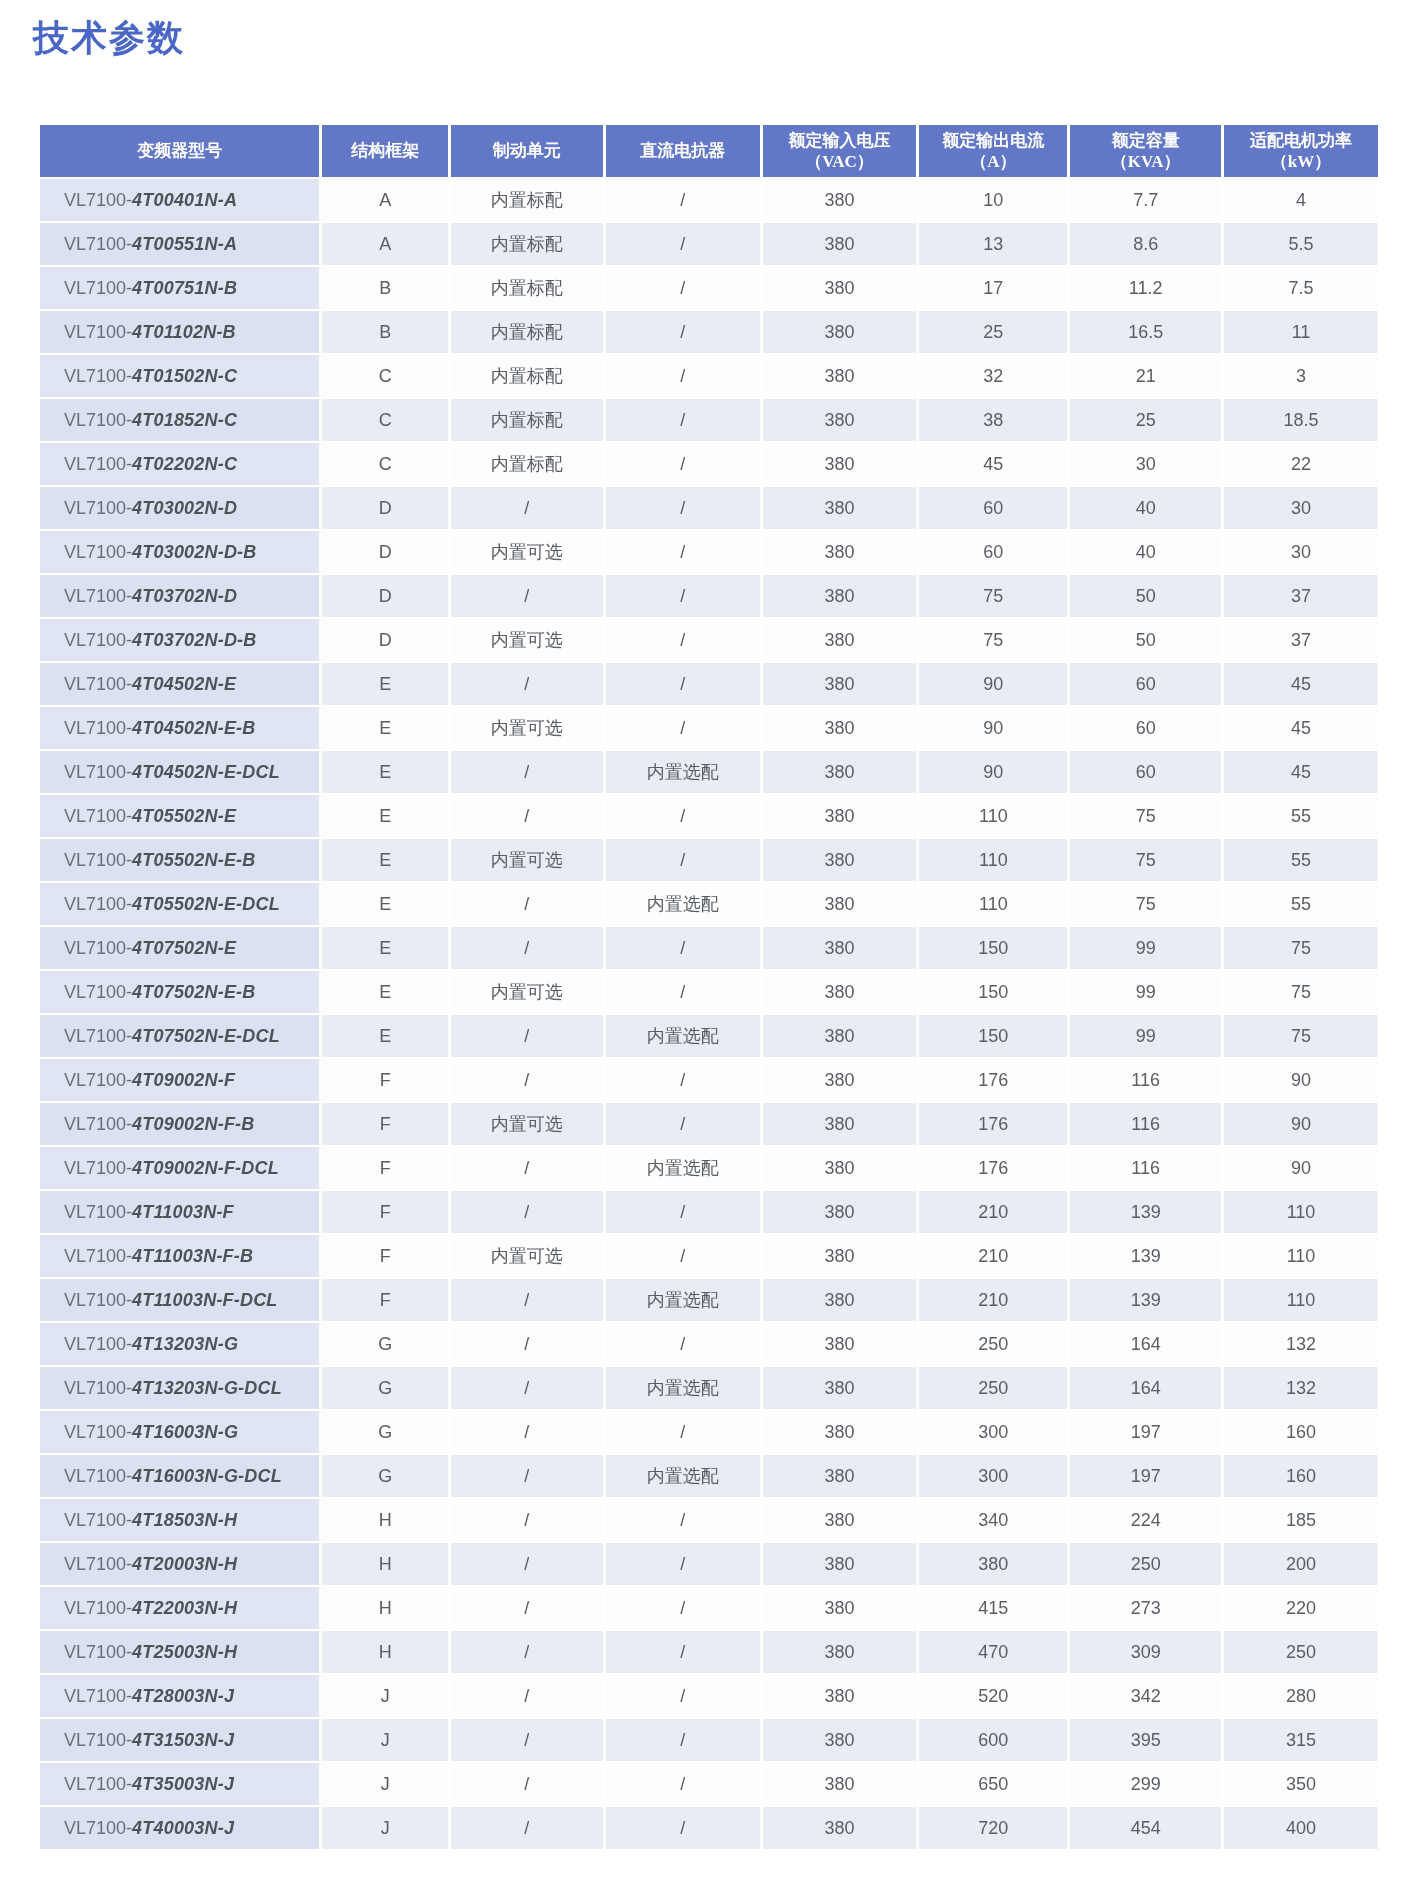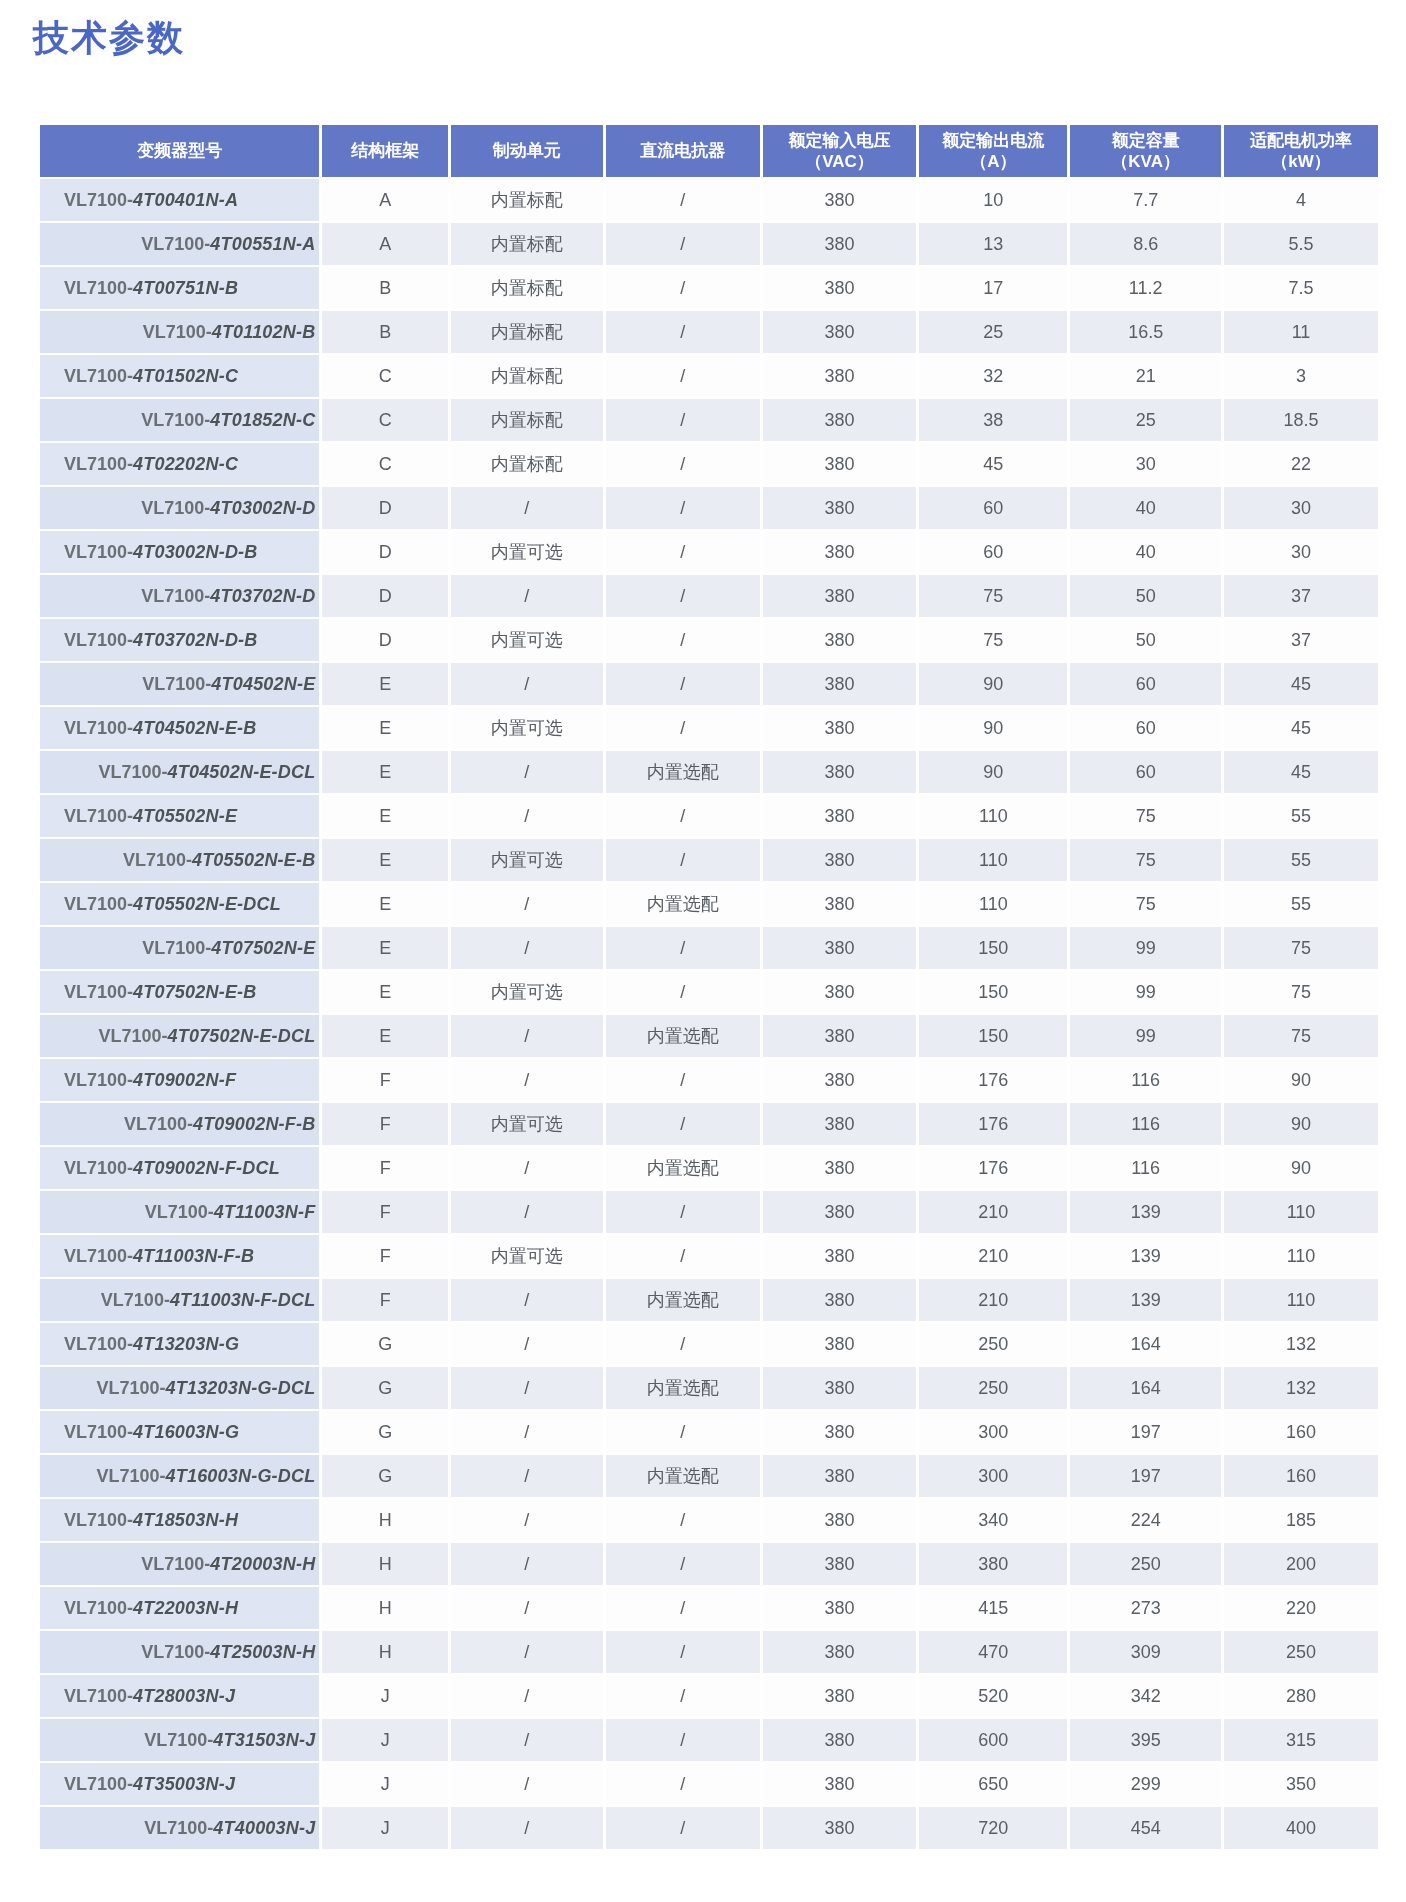--- a/index.html
+++ b/index.html
@@ -43,39 +43,39 @@
     color: var(--header-text, #ffffff);
     font-size: 17px;
     font-weight: 700;
     height: 48px;
     padding: 2px 4px;
     text-align: center;
     vertical-align: middle;
     line-height: 1.25;
   }
   th.hcell .sub-line:empty { display: none; }
-  th.hcell .sub-line { display: block; font-weight: 700; }
+  th.hcell .sub-line { display: block; font-weight: 700; font-family: Liberation Serif, serif; }
   td.cell {
     height: 42px;
     font-size: 18px;
     color: var(--body-text, #595e63);
     text-align: center;
     vertical-align: middle;
     padding: 0 4px;
     background: var(--row-bg, #fdfdfe);
   }
   tr.alt td.cell { background: var(--row-alt-bg, #e9edf3); }
   td.cell.model-cell {
     text-align: left;
     padding-left: 24px;
     background: var(--col1-bg, #dfe5f2);
     font-size: 18px;
   }
-  tr.alt td.cell.model-cell { background: var(--col1-alt-bg, #dae1f0); text-align: right; }
-  .model-prefix { font-weight: 700; color: #6b7076; }
+  tr.alt td.cell.model-cell { background: var(--col1-alt-bg, #dae1f0); }
+  .model-prefix { font-weight: 400; color: #6b7076; }
   .model-suffix { font-weight: 700; color: #4e5357; letter-spacing: 0.2px; font-style: italic; }
 </style>
 </head>
 <body>
 
 <div class="page">
   <h1 class="page-title">技术参数</h1>
 
   <table class="spec-table">
     <colgroup>

